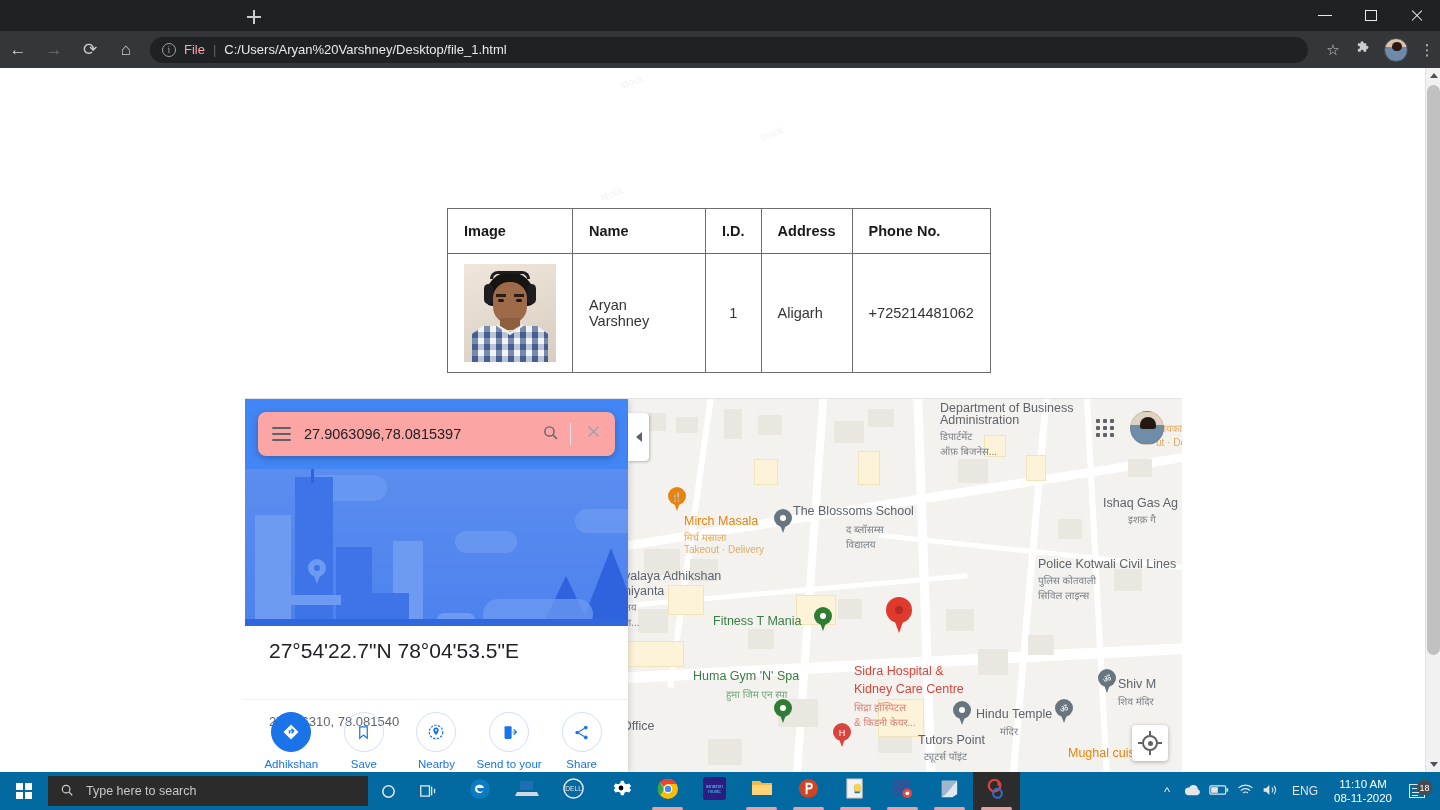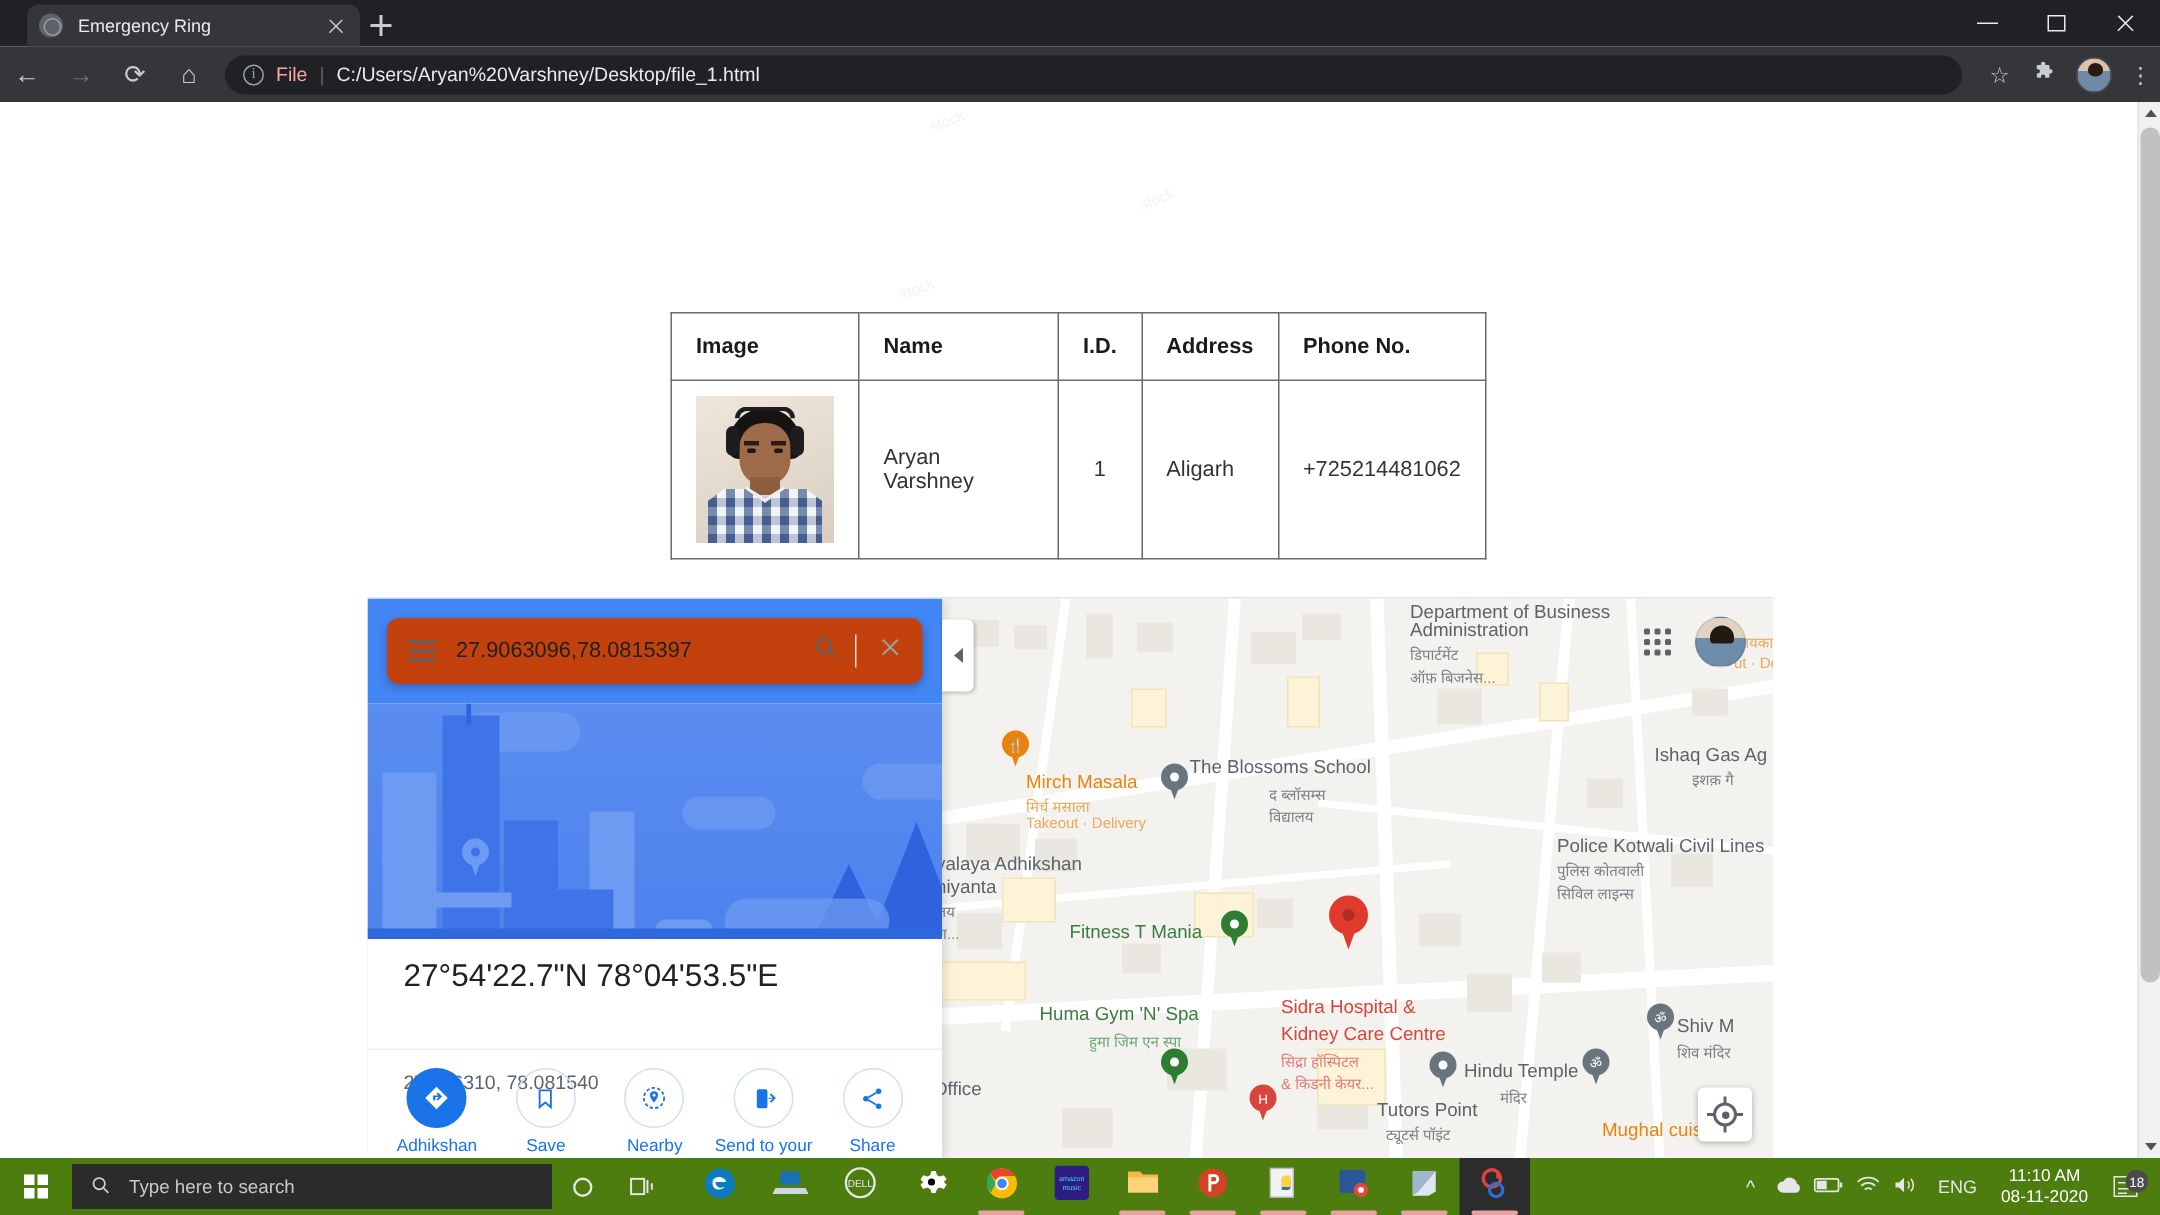--- a/index.html
+++ b/index.html
@@ -242,21 +242,21 @@
   .gm-locate i.b{ left:17px; bottom:6px; width:2px; height:5px;}
   .gm-locate i.l{ left:6px; top:17px; width:5px; height:2px;}
   .gm-locate i.r{ right:6px; top:17px; width:5px; height:2px;}
 
   .gm-panel { position:absolute; left:0; top:0; width: 383px; height: 374px;
               background:#fff; box-shadow: 0 0 8px rgba(0,0,0,.2); }
   .gm-panel-top { position:absolute; left:0; top:0; width:383px; height:70px;
                   background:#4285f4; }
   .gm-search {
     position:absolute; left:13px; top:13px; width:357px; height:44px;
-    background:#c2410c; border-radius:8px; box-shadow: 0 2px 6px rgba(0,0,0,.25);
+    background:#fca5a5; border-radius:8px; box-shadow: 0 2px 6px rgba(0,0,0,.25);
     display:flex; align-items:center;
   }
   .gm-burger { width:46px; display:flex; flex-direction:column; gap:4px;
                align-items:center; justify-content:center; flex:0 0 auto; }
   .gm-burger i { width:19px; height:2px; background:#5f6368; border-radius:1px; }
   .gm-q { flex:1; font-size:14.5px; color:#202124; }
   .gm-srch-ico { width:40px; text-align:center; color:#5f6368; font-size:16px; flex:0 0 auto; }
   .gm-divider { width:1px; height:22px; background:#e0e0e0; flex:0 0 auto; }
   .gm-clear { width:44px; text-align:center; color:#9aa0a6; font-size:17px; flex:0 0 auto; }
 
@@ -304,21 +304,21 @@
                background:#f1f1f1; border-left:1px solid #e2e2e2; }
   .sb-arrow { width:15px; height:15px; display:flex; align-items:center; justify-content:center;}
   .sb-arrow i { width:0;height:0;border-left:4px solid transparent;border-right:4px solid transparent;}
   .sb-arrow.up i { border-bottom:5px solid #50535a; }
   .sb-arrow.down i { border-top:5px solid #50535a; }
   .sb-thumb { position:absolute; left:1px; top:17px; width:13px; height:570px;
               background:#c1c1c1; border-radius:7px; }
 
   
   .taskbar { position:absolute; left:0; bottom:0; width:1440px; height:38px;
-             background:#4d7c0f; display:flex; align-items:center; }
+             background:#0369a1; display:flex; align-items:center; }
   .tb-start { width:48px; height:38px; display:flex; align-items:center; justify-content:center; }
   .win-logo { width:16px; height:16px; display:grid;
               grid-template-columns:1fr 1fr; grid-template-rows:1fr 1fr; gap:2px; }
   .win-logo i { background:#fff; }
   .tb-search { width:320px; height:30px; background:#2b2b2b; display:flex;
                align-items:center; padding-left:12px; }
   .tb-search .mag { color:#d0d0d0; font-size:14px; }
   .tb-search .ph { color:#c9c9c9; font-size:12.5px; margin-left:12px; }
   .tb-ico { width:40px; height:38px; display:flex; align-items:center;
             justify-content:center; position:relative; }
@@ -340,25 +340,20 @@
   .notif-badge { position:absolute; right:2px; bottom:3px; width:15px; height:15px;
                  border-radius:50%; background:#4a4a4a; color:#fff; font-size:9px;
                  display:flex; align-items:center; justify-content:center; }
 </style>
 </head>
 <body>
 
 <div id="root">
 
   <div class="chrome-top">
-    <div class="tab">
-      <div class="tab-favicon"></div>
-      <div class="tab-title">Emergency Ring</div>
-      <div class="tab-close"></div>
-    </div>
     <div class="newtab"></div>
     <div class="wbtns">
       <div class="wbtn w-min">
           <i></i>
         </div>
       <div class="wbtn w-max">
           <i></i>
         </div>
       <div class="wbtn w-close">
           <i class="a"></i>

